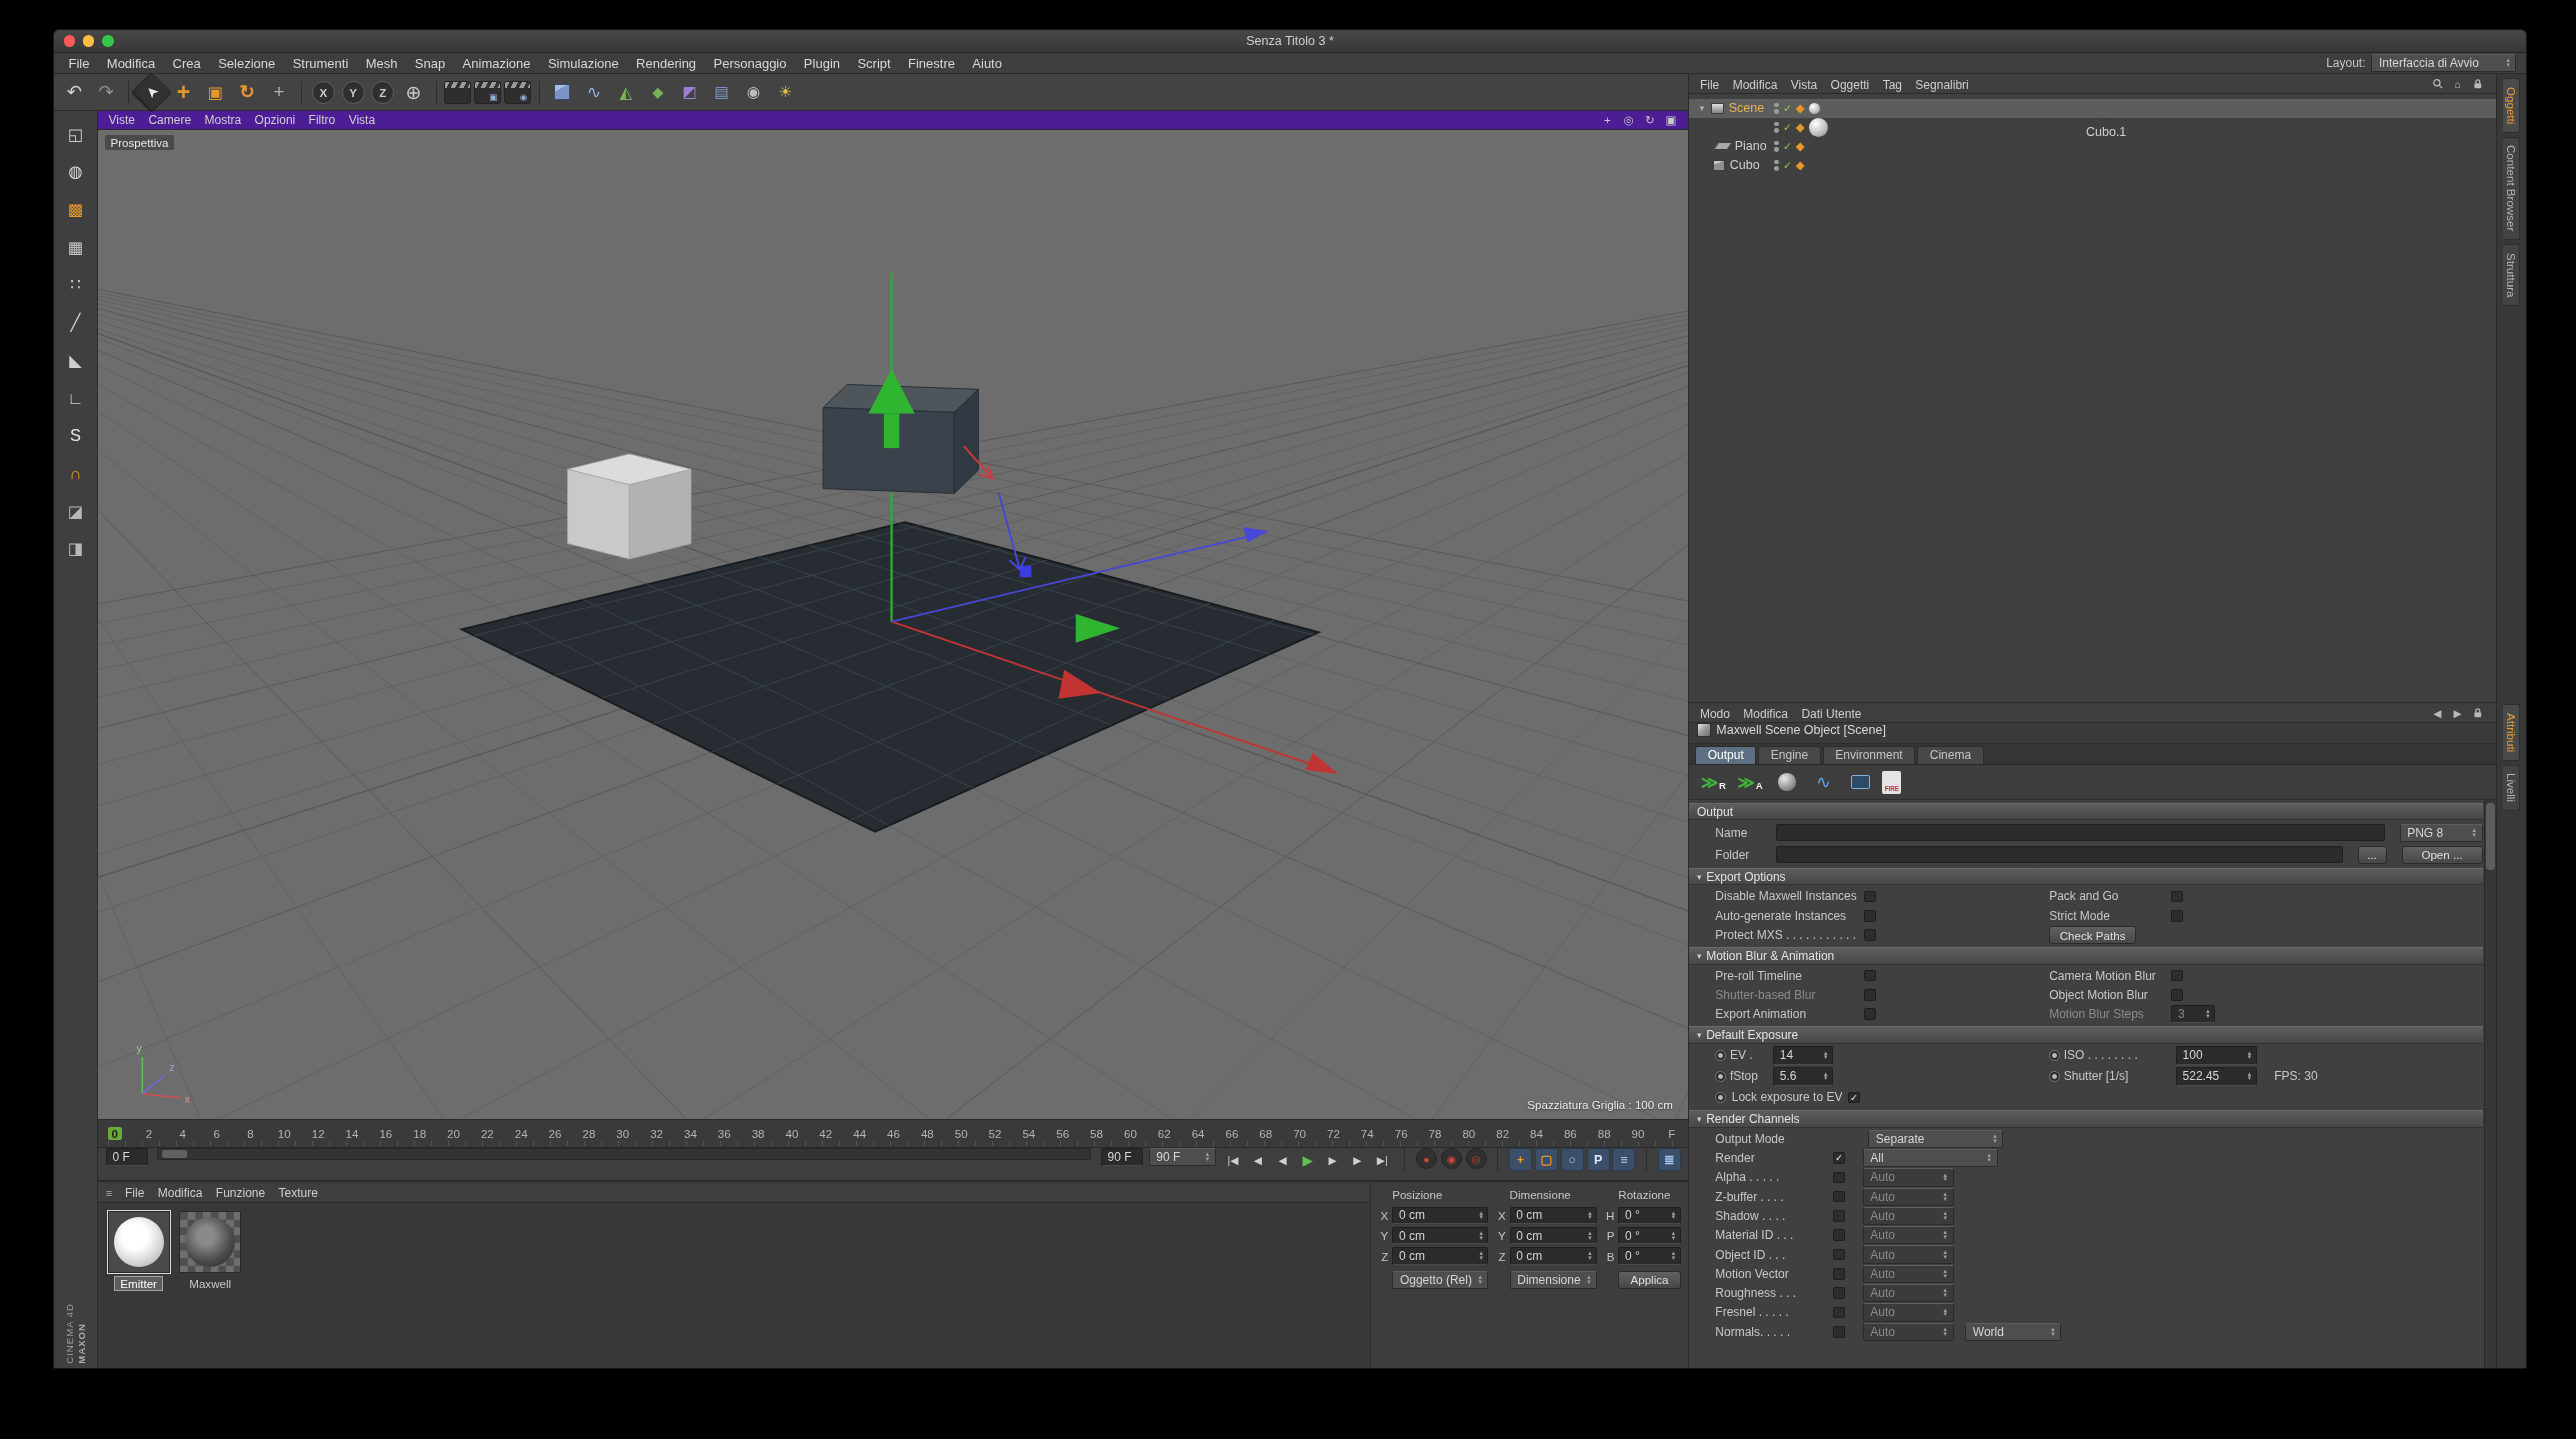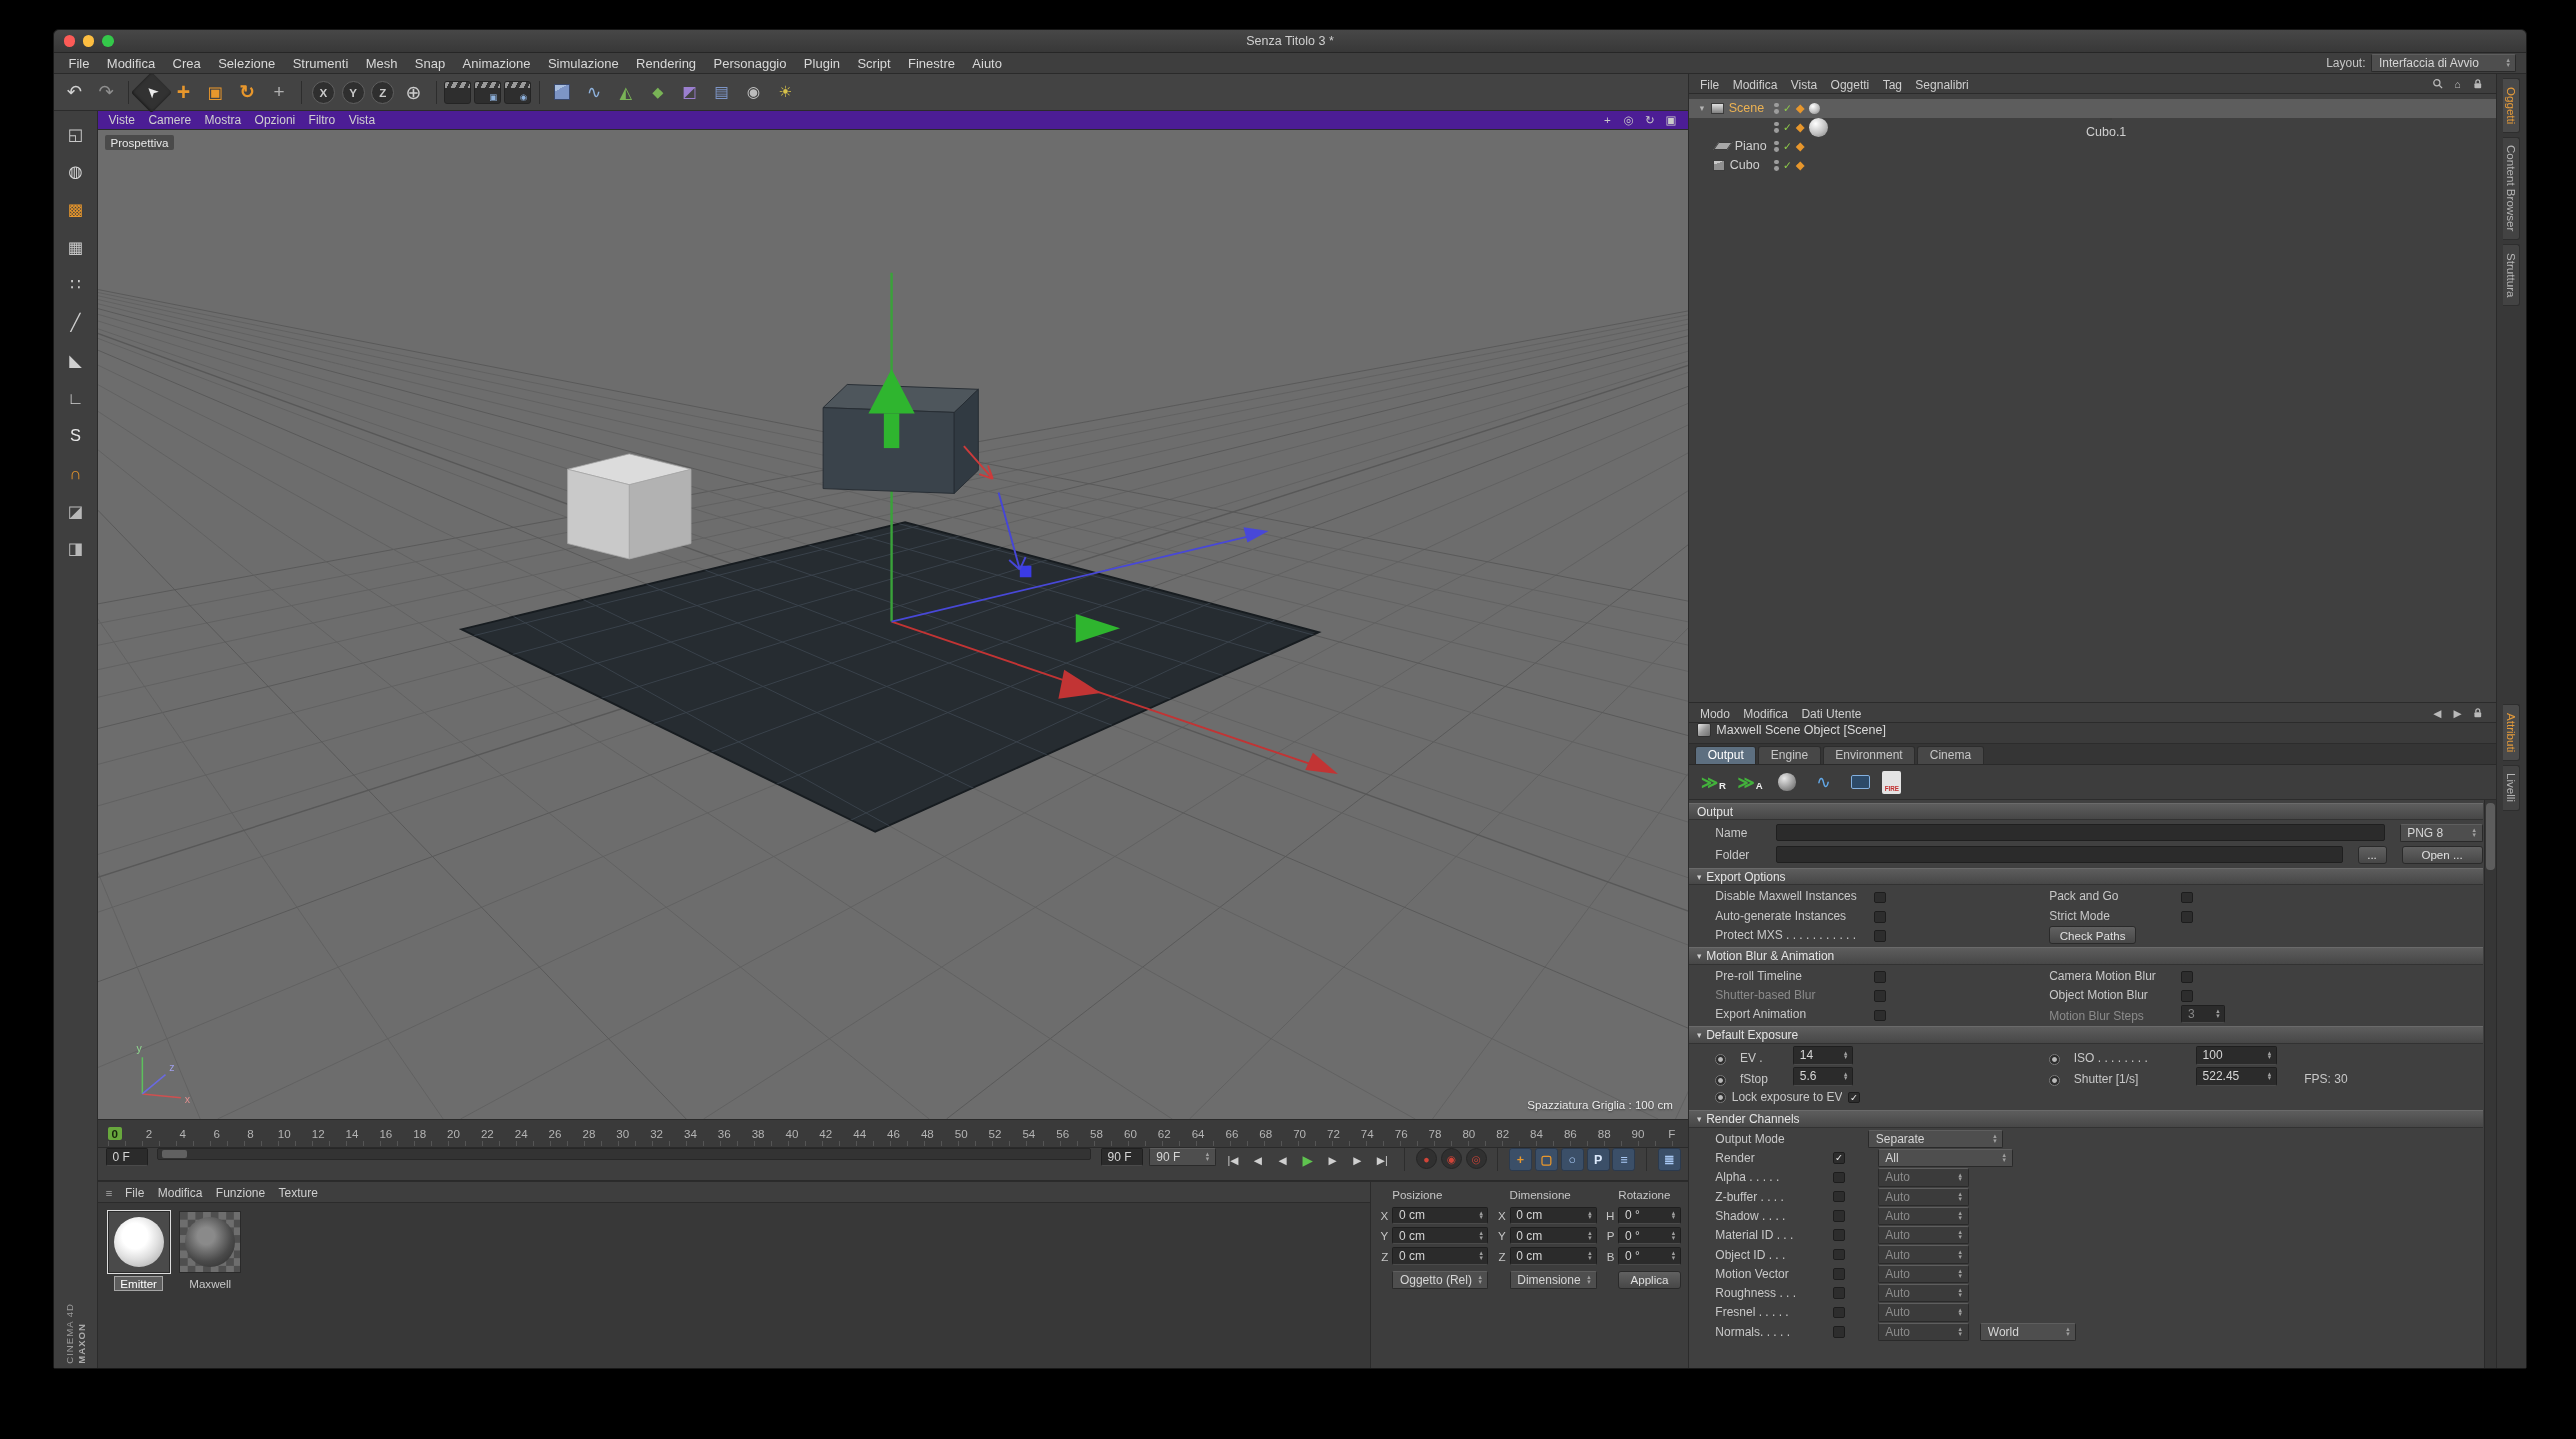--- a/index.html
+++ b/index.html
@@ -30,21 +30,21 @@
 .nfield.dis .nval{color:#878787}
 .tfield{height:17.4px;background:#2b2b2b;border:1px solid #1f1f1f;border-radius:1.9px;display:inline-block}
 .grow{flex:1}
 .cb{width:11.6px;height:11.6px;min-width:11.6px;background:#2d2d2d;border:1px solid #1d1d1d;border-radius:1.9px;display:inline-flex;align-items:center;justify-content:center}
 .cb.checked::after{content:"✓";font-size:9.6px;color:#e8e8e8;line-height:1}
 .rad{width:10.6px;height:10.6px;min-width:10.6px;border-radius:50%;border:1px solid #767676;background:radial-gradient(circle,#b9b9b9 0 1.9px,#2d2d2d 2.9px)}
 .btn3d{display:inline-flex;align-items:center;justify-content:center;height:18.3px;padding:0 9.6px;background:linear-gradient(#616161,#474747);border:1px solid #2a2a2a;border-radius:2.9px;color:#e0e0e0;font-size:11.6px;white-space:nowrap}
 .w30{width:29px;padding:0}.w40{width:39px}.w44{width:42px}.w46{width:44px}.w48{width:46px}.w62{width:60px}.w70{width:67px}
 .w84{width:81px}.w86{width:83px}.w94{width:91px}.w100{width:96px}.w112{width:108px}.w116{width:112px;min-width:112px}
 .w140{width:135px}.w150{width:145px}.w152{width:147px;min-width:147px}
-.ml6{margin-left:5.8px}.ml16{margin-left:27px}
+.ml6{margin-left:5.8px}.ml16{margin-left:12px}
 
 #app-body{display:flex;height:1296px}
 #left-main{width:1635px;display:flex;flex-direction:column}
 
 #toolbar{height:37px;background:#434343;border-bottom:1px solid #2b2b2b;display:flex;align-items:center;padding:0 5.8px}
 #toolbar-items{display:flex;align-items:center;gap:2.9px}
 .tb-btn{width:29px;height:29px;display:flex;align-items:center;justify-content:center;border-radius:2.9px;color:#cfcfcf}
 .tb-btn.active{background:#323232;box-shadow:inset 0 1px 2.9px rgba(0,0,0,.55)}
 .tb-btn.rot-ul{transform:rotate(-135deg)}
 .tb-btn.bold{font-weight:bold}
@@ -153,21 +153,21 @@
 #am-scroll{position:absolute;top:0;right:0;bottom:0;width:12.5px;background:#363636;border-left:1px solid #2a2a2a}
 #am-thumb{position:absolute;top:2.9px;left:1.9px;width:8.7px;height:67px;background:#5d5d5d;border-radius:3.9px}
 .sec-h{height:17.4px;margin:2.9px 0 1.9px;background:linear-gradient(#5d5d5d,#474747);border-top:1px solid #6a6a6a;border-bottom:1px solid #323232;display:flex;align-items:center;padding:0 7.7px;font-size:12px;color:#e4e4e4;gap:4.8px}
 .sec-h.col::before{content:"▾";font-size:8.7px;color:#cfcfcf}
 .prow{height:18.3px;margin-bottom:1px;display:flex;align-items:center;padding-left:26px;font-size:12px;color:#c8c8c8;gap:5.8px}
 .prow.io{height:21px;gap:15px}
 .prow.de{height:20px}
 .plabel{white-space:nowrap;overflow:hidden}
 .plabel.dis{color:#8b8b8b}
 .plabel.fps{margin-left:13.5px}
-.pcell{display:flex;align-items:flex-end;gap:14px}
+.pcell{display:flex;align-items:center;gap:4px}
 .pcell.left{width:328px;min-width:328px}
 .pcell.left .plabel{width:145px;min-width:145px}
 .pcell.right .plabel{width:118px;min-width:118px}
 .pcell.left .plabel.w40,.prow.de .plabel.w40{width:39px;min-width:39px}
 .prow.de .pcell.left .plabel{width:39px;min-width:39px}
 .prow.de .pcell.right .plabel{width:108px;min-width:108px}
 
 #side-strip{width:30px;background:#383838;border-left:1px solid #2a2a2a;position:relative}
 #side-tabs-top,#side-tabs-bottom{position:absolute;left:0;right:0;display:flex;flex-direction:column;align-items:center;gap:3.9px}
 #side-tabs-top{top:3.9px}

